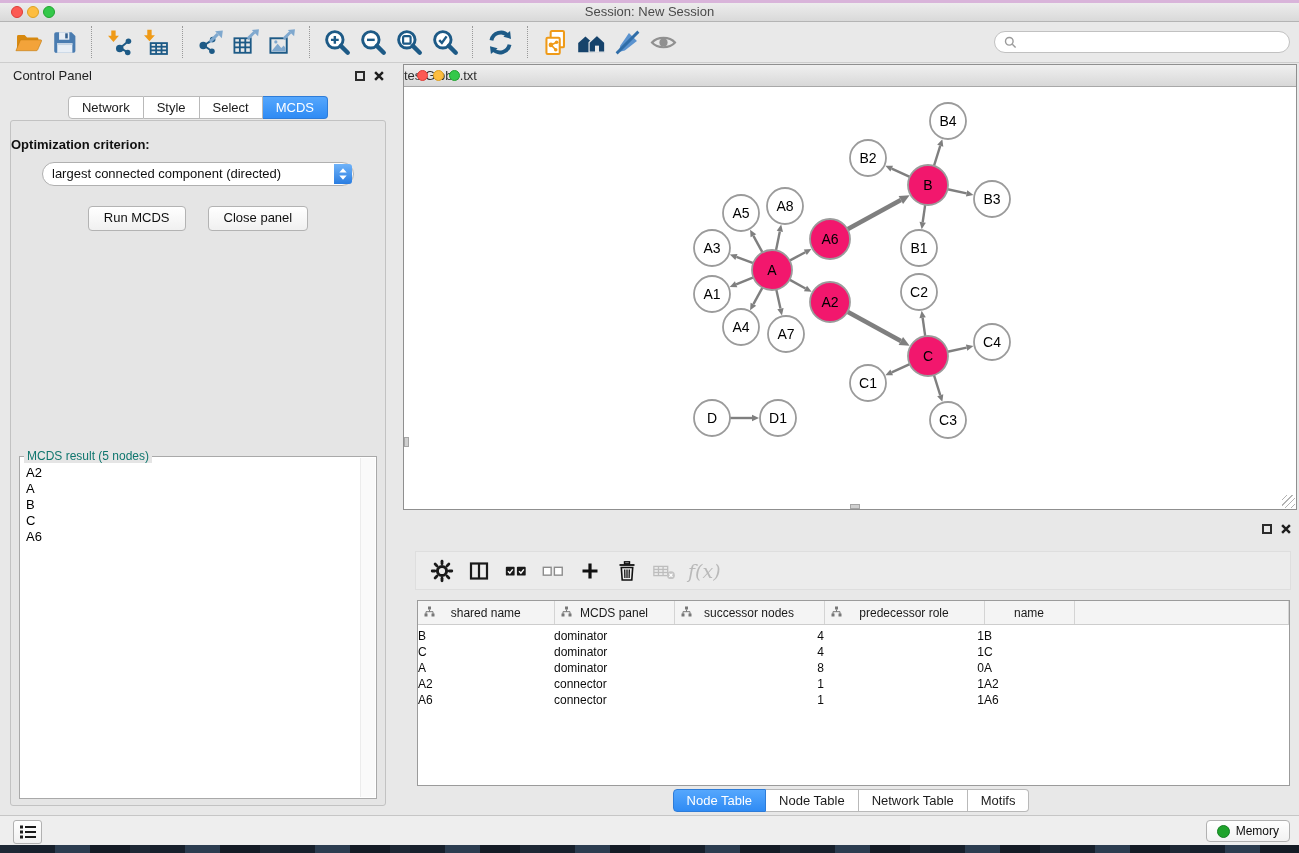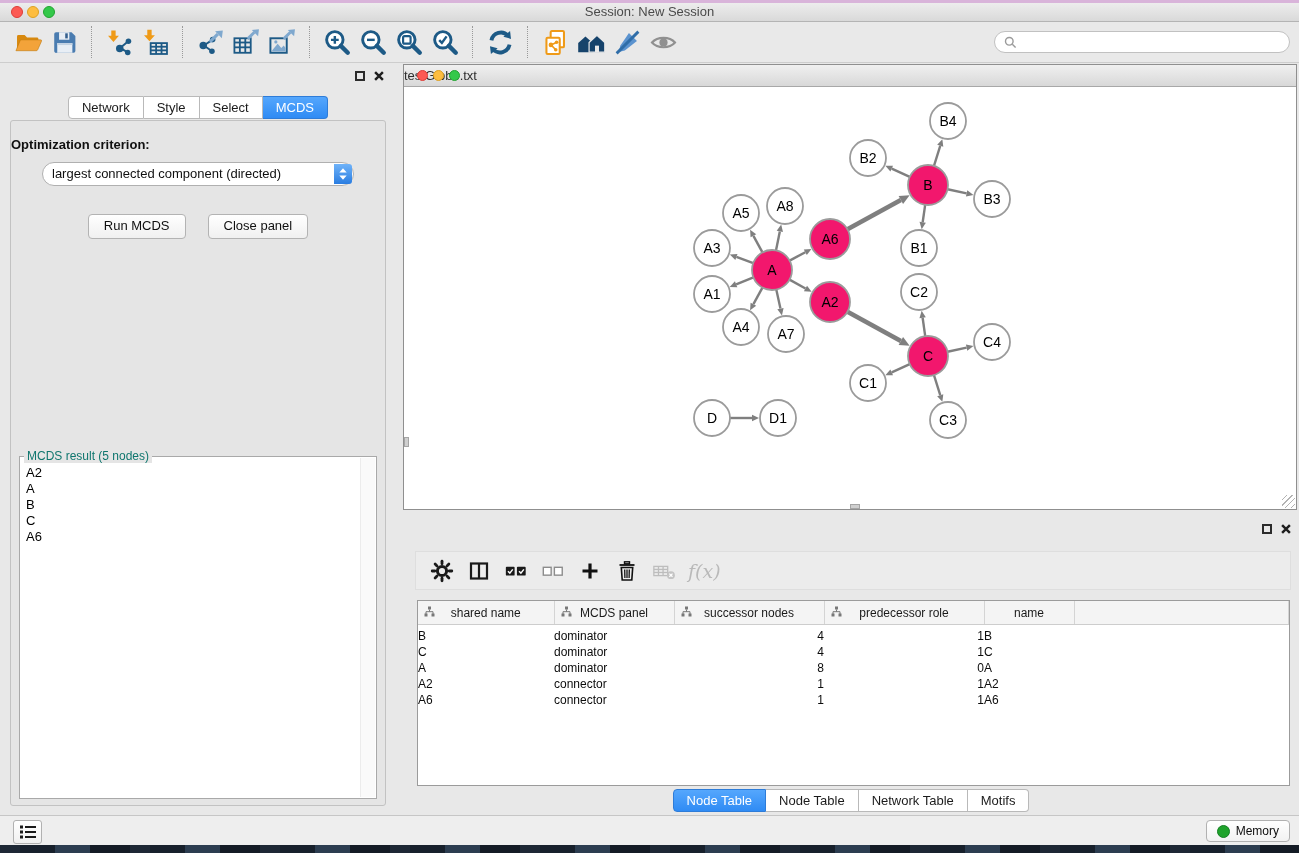--- a/index.html
+++ b/index.html
@@ -47,21 +47,21 @@
   .cp-title{font-size:13px;color:#1e1e1e;line-height:20px;padding-left:7px}
   .cp-tabs{position:absolute;top:30px;left:0;width:100%}
   .cp-body{position:absolute;left:4px;right:4px;top:54px;bottom:8px;background:#e5e5e5;
            border:1px solid #c2c2c2;border-radius:3px}
   .opt-label{margin-top:16px;font-size:13px;color:#101010;font-weight:bold}
   .mcds-select{margin:10px auto 0;width:312px;height:24px;background:#fff;border:1px solid #b0b0b0;
                border-radius:12px;position:relative;box-sizing:border-box}
   .select-value{font-size:13px;line-height:22px;padding-left:9px;color:#101010;white-space:nowrap}
   .select-stepper{position:absolute;right:1px;top:1px;bottom:1px;width:18px;border-radius:0 3px 3px 0;
                   background:linear-gradient(#6fb3f9,#2a7de1);display:flex;align-items:center;justify-content:center}
-  .btn-row{display:flex;justify-content:center;gap:22px;margin-top:28px}
+  .btn-row{display:flex;justify-content:center;gap:22px;margin-top:20px}
   .btn{height:23px;line-height:21px;padding:0 15px;background:linear-gradient(#fff,#f0f0f0);
        border:1px solid #b3b3b3;border-radius:4px;font-size:13px;color:#101010}
   .groupbox{position:absolute;left:8px;right:8px;top:335px;bottom:6px;background:#fff;
             border:1px solid #a9a9a9}
   .groupbox-legend{position:absolute;top:-8px;left:4px;background:#e5e5e5;padding:0 3px;
                    font-size:12px;color:#0f766e}
   .result-list{position:absolute;left:1px;right:16px;top:8px;bottom:1px;overflow:hidden}
   .result-item{font-size:13px;line-height:16px;padding-left:5px;color:#000}
   .vscroll{position:absolute;top:1px;right:1px;bottom:1px;width:14px;background:#fafafa;
            border-left:1px solid #ececec}
@@ -281,20 +281,21 @@
   <div class="searchbox">
     <svg width="13" height="13" viewBox="0 0 13 13">
         <circle cx="5.3" cy="5.3" r="3.8" fill="none" stroke="#9a9a9a" stroke-width="1.4"></circle>
         <line x1="8.3" y1="8.3" x2="11.6" y2="11.6" stroke="#9a9a9a" stroke-width="1.4"></line>
       </svg>
     <input type="text" placeholder="" style="">
   </div>
 </div>
 
 <div class="control-panel">
+  <div class="cp-title">Control Panel</div>
   <div class="win-icons">
     <span class="float-icon"></span>
     <svg width="10" height="10" viewBox="0 0 9 9">
         <path d="M1 1 L8 8 M8 1 L1 8" stroke="#1e1e1e" stroke-width="2.2"></path>
       </svg>
   </div>
   <div class="cp-tabs tabrow">
       <span class="tab">Network</span>
       <span class="tab">Style</span>
       <span class="tab">Select</span>

